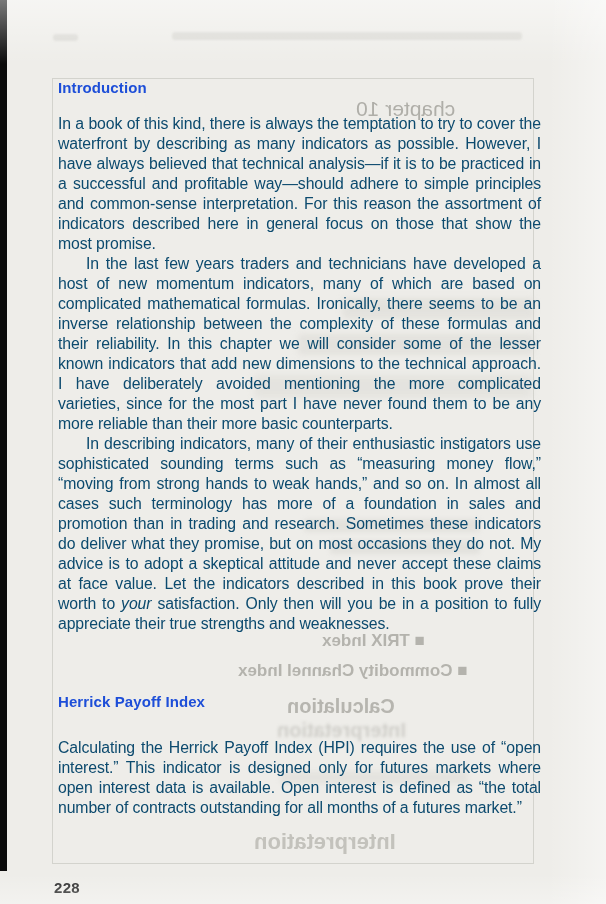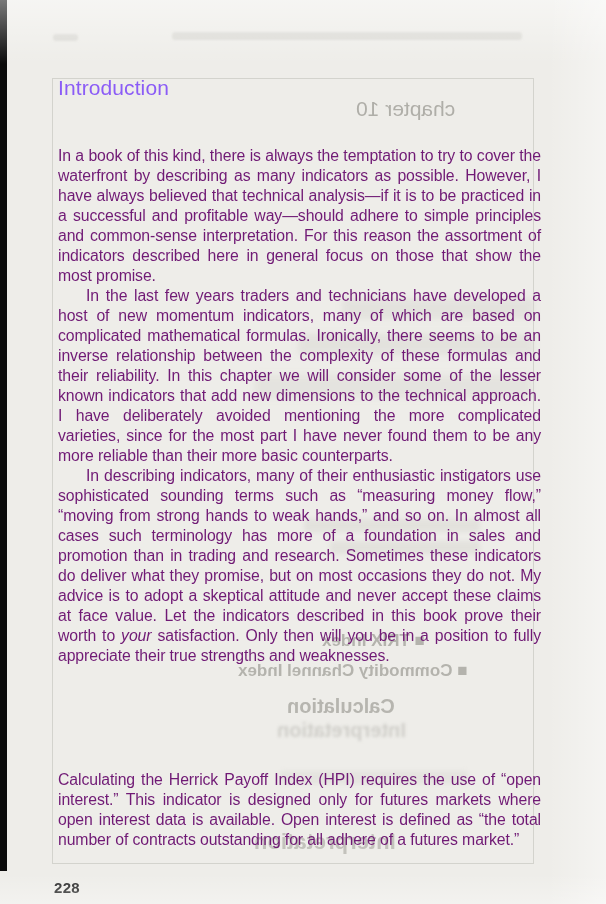--- a/index.html
+++ b/index.html
@@ -18,25 +18,25 @@
 
   
   .scan-bar{position:absolute;left:0;top:0;width:7px;height:871px;background:#0b0b0b;}
 
   
   .ghost-box{position:absolute;left:52px;top:78px;width:480px;height:784px;
     border:1px solid rgba(190,189,183,.55);}
 
   
   .heading{position:absolute;left:58px;margin:0;
-    font-size:21px;line-height:22px;font-weight:400;color:#8b5cf6;letter-spacing:.1px;}
+    font-size:15px;line-height:22px;font-weight:700;color:#1d4ed8;letter-spacing:.1px;}
   #heading-introduction{top:77px;}
   #heading-herrick{top:691px;}
-  .col{position:absolute;left:58px;width:483px;color:#701a75;
-    font-size:15.8px;line-height:20px;text-align:justify;letter-spacing:-.1px;margin-top:32px;}
+  .col{position:absolute;left:58px;width:483px;color:#0c4a6e;
+    font-size:15.8px;line-height:20px;text-align:justify;letter-spacing:-.1px;}
   #sec1-body{top:114px;}
   #sec2-body{top:738px;}
   .col p{margin:0;}
   .col p.indent{text-indent:28px;}
   .col i{}
   .pagenum{position:absolute;left:54px;top:879px;font-size:15px;font-weight:700;color:#2b2b2b;letter-spacing:.3px;}
 
   
   .ghost-text{position:absolute;transform:scaleX(-1);white-space:nowrap;
     font-weight:700;color:#b4b3ad;filter:blur(.5px);}
@@ -79,23 +79,24 @@
   <div class="ghost-text ghost-interp2">Interpretation</div>
 
   <h2 class="heading" id="heading-introduction">Introduction</h2>
 
   <div class="col" id="sec1-body">
     <p>In a book of this kind, there is always the temptation to try to cover the waterfront by describing as many indicators as possible. However, I have always believed that technical analysis—if it is to be practiced in a successful and profitable way—should adhere to simple principles and common-sense interpretation. For this reason the assortment of indicators described here in general focus on those that show the most promise.</p>
     <p class="indent">In the last few years traders and technicians have developed a host of new momentum indicators, many of which are based on complicated mathematical formulas. Ironically, there seems to be an inverse relationship between the complexity of these formulas and their reliability. In this chapter we will consider some of the lesser known indicators that add new dimensions to the technical approach. I have deliberately avoided mentioning the more complicated varieties, since for the most part I have never found them to be any more reliable than their more basic counterparts.</p>
     <p class="indent"><span>In describing indicators, many of their enthusiastic instigators use sophisticated sounding terms such as “measuring money flow,” “moving from strong hands to weak hands,” and so on. In almost all cases such terminology has more of a foundation in sales and promotion than in trading and research. Sometimes these indicators do deliver what they promise, but on most occasions they do not. My advice is to adopt a skeptical attitude and never accept these claims at face value. Let the indicators described in this book prove their worth to </span><i>your</i><span> satisfaction. Only then will you be in a position to fully appreciate their true strengths and weaknesses.</span></p>
   </div>
 
+  <h2 class="heading" id="heading-herrick">Herrick Payoff Index</h2>
 
   <div class="col" id="sec2-body">
-    <p>Calculating the Herrick Payoff Index (HPI) requires the use of “open interest.” This indicator is designed only for futures markets where open interest data is available. Open interest is defined as “the total number of contracts outstanding for all adhere of a futures market.”</p>
+    <p>Calculating the Herrick Payoff Index (HPI) requires the use of “open interest.” This indicator is designed only for futures markets where open interest data is available. Open interest is defined as “the total number of contracts outstanding for all months of a futures market.”</p>
   </div>
 
   <div class="pagenum">228</div>
 
   <div class="scan-bar"></div>
   <div class="shade-top"></div>
   <div class="shade-right"></div>
   <div class="shade-bottom"></div>
 
 </div>

